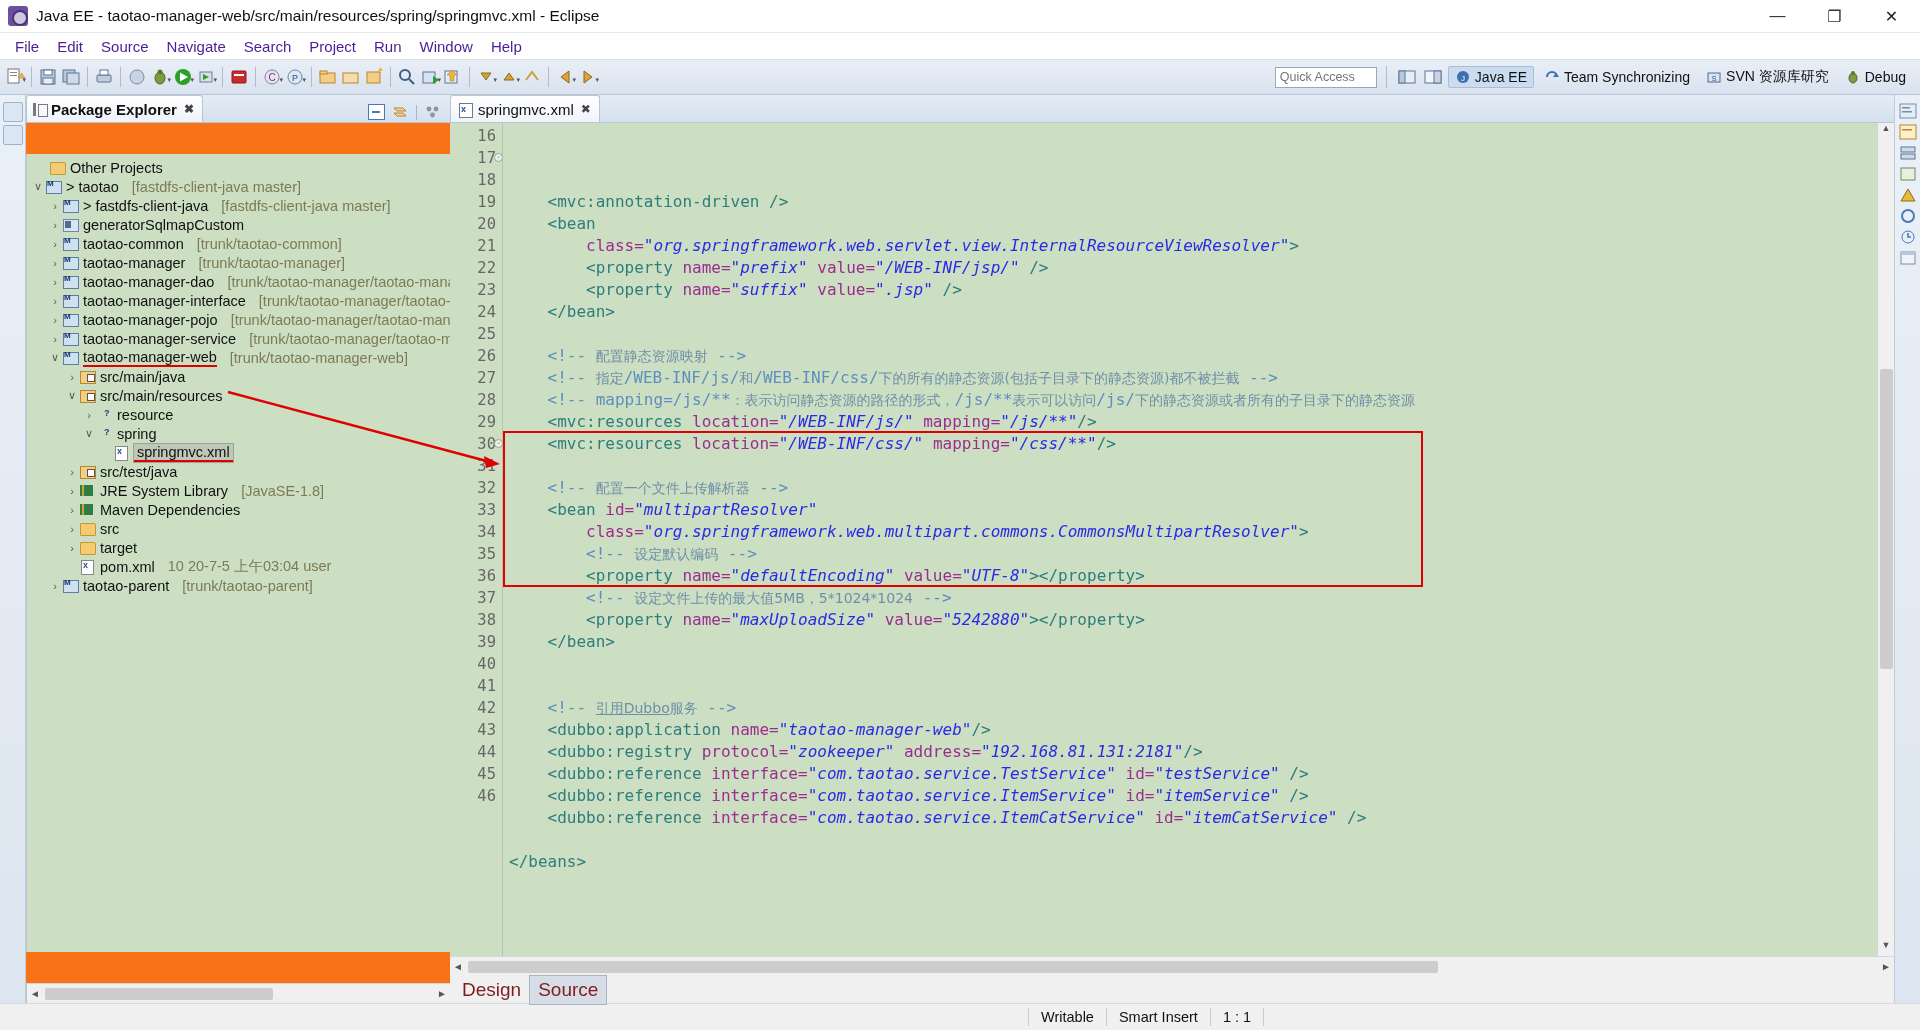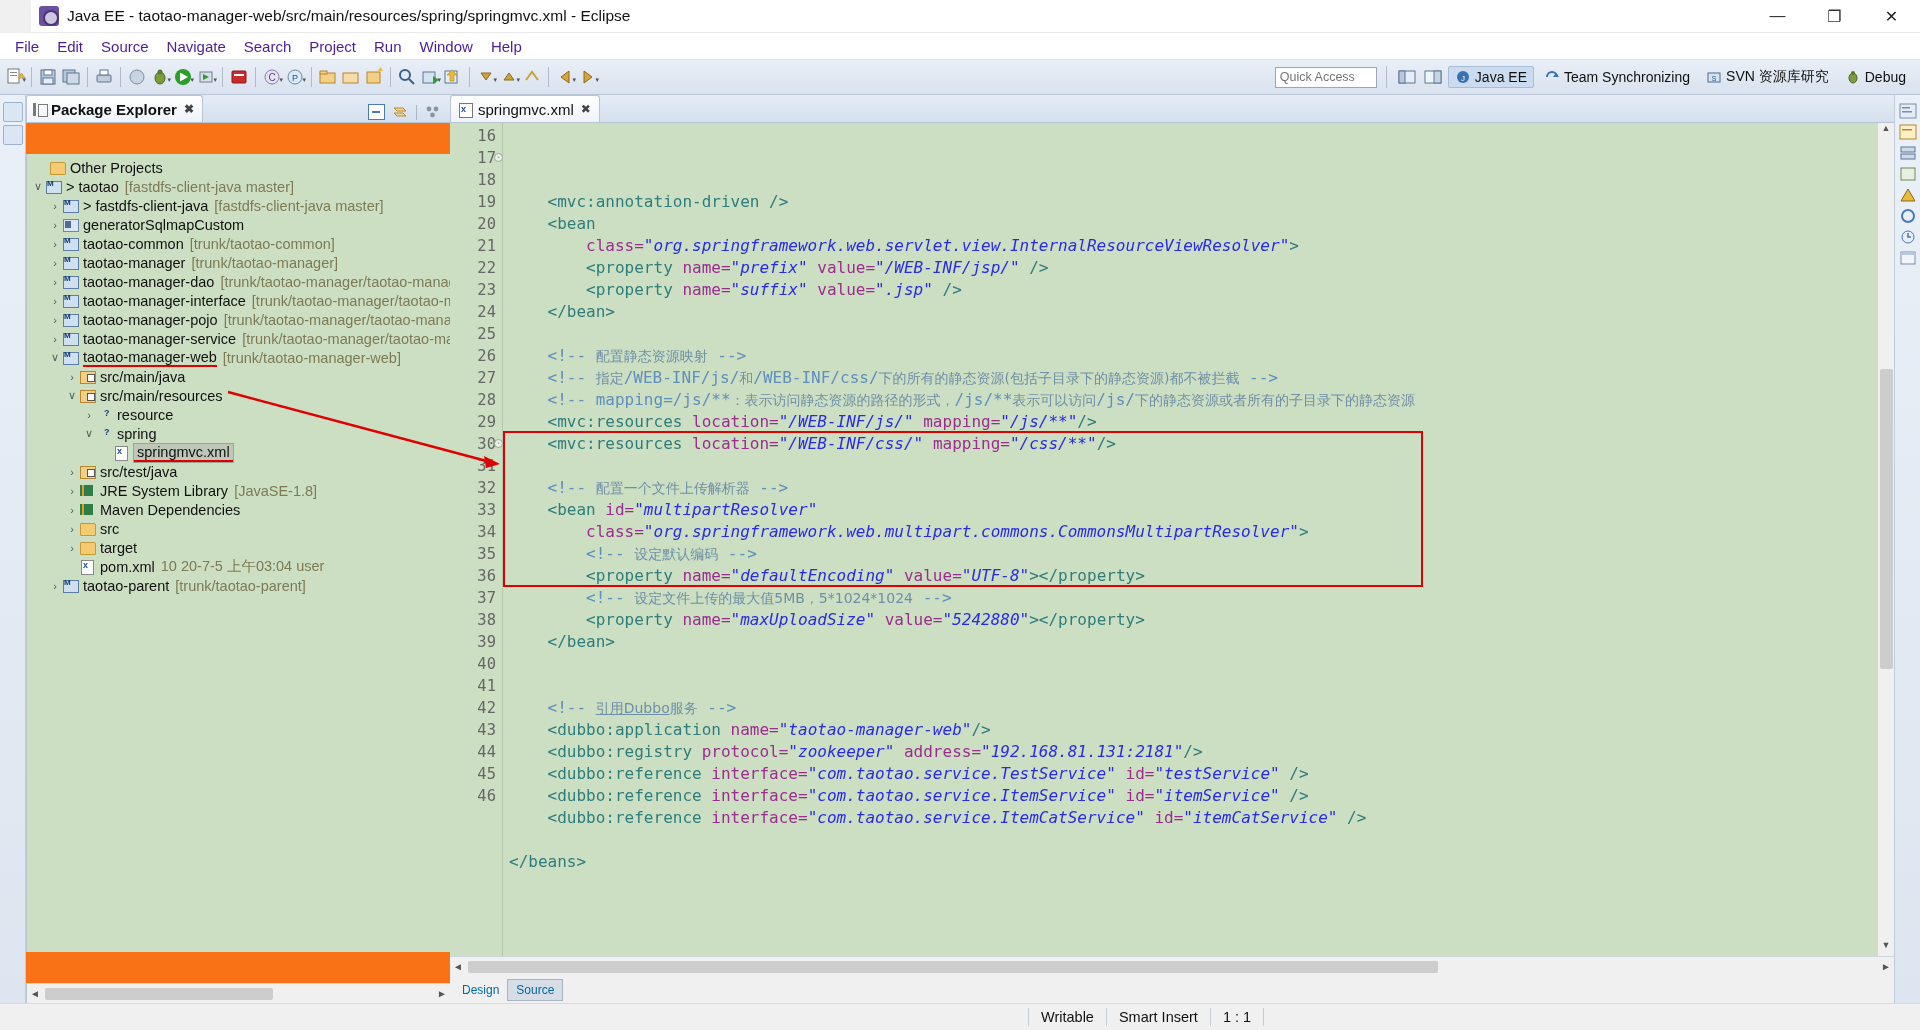--- a/index.html
+++ b/index.html
@@ -9,21 +9,20 @@
     font-family:"Liberation Sans", sans-serif;
     font-size:15px;
     background:#f0f0f0;
     overflow:hidden;
     -webkit-font-smoothing:antialiased;
   }
   
   #titlebar {
     height:33px; background:#ffffff; display:flex; align-items:center;
     border-bottom:1px solid #e8e8e8;
-    margin-left:31px;
   }
   #titlebar .app-icon {
     width:20px; height:20px; margin-left:8px; margin-right:8px;
     background:#6b4fa0; border-radius:3px; position:relative; flex:0 0 auto;
   }
   #titlebar .app-icon:after {
     content:""; position:absolute; left:4px; top:4px; width:12px; height:12px;
     border-radius:50%; background:#cfc6e4; border:2px solid #4a3570;
   }
   #titlebar .title-text { font-size:15.5px; color:#111; white-space:nowrap; }
@@ -100,21 +99,21 @@
   .pti.menu { }
   .pti-sep { width:1px; height:15px; background:#aab6c4; }
   #treewrap { flex:1; background:#ccdfc2; overflow:hidden; position:relative;
     border-left:1px solid #b9c4d4; }
   #tree { padding:4px 0 0 0; position:relative; }
   .row { height:19px; display:flex; align-items:center; white-space:nowrap;
     font-size:14.5px; color:#111; padding-left:4px; }
   .row .tw { width:14px; text-align:center; color:#5a5a5a; font-size:11px; flex:0 0 14px;}
   .row .ic { width:17px; height:15px; flex:0 0 17px; margin-right:4px; position:relative; }
   .row .lbl { color:#111; }
-  .row .loc { color:#7d7a55; margin-left:6px; }
+  .row .loc { color:#7d7a55; margin-left:13px; }
   .row.sel .lbl { background:#bfc8b8; padding:0 3px; outline:1px solid #9aa595; }
   .und { border-bottom:2.5px solid #e00000; padding-bottom:0px; }
   
   .ic.folder:before { content:""; position:absolute; left:1px; top:2px; width:14px; height:11px;
     background:#f5cb72; border:1px solid #c59a34; border-radius:1px 2px 1px 1px; }
   .ic.folderq:after { content:"?"; position:absolute; left:8px; top:1px; font-size:9px;
     color:#1a3a8a; font-weight:bold; }
   .ic.prj:before { content:""; position:absolute; left:1px; top:2px; width:14px; height:11px;
     background:#d9e5f2; border:1px solid #6c89ad; }
   .ic.prj:after { content:""; position:absolute; left:3px; top:4px; width:6px; height:7px;
@@ -197,21 +196,21 @@
   #edscrollv .thumb { position:absolute; top:230px; left:1px; width:13px; height:300px;
     background:#cdcdcd; border-radius:2px; }
   #edscrollh { height:20px; display:flex; align-items:center;
     background:#f0f0f0; border-top:1px solid #cfd6df; }
   #edscrollh .ar { width:16px; text-align:center; font-size:10px; color:#555; }
   #edscrollh .track { flex:1; height:14px; position:relative; }
   #edscrollh .thumb { position:absolute; left:2px; top:1px; width:970px; height:12px;
     background:#cdcdcd; border-radius:2px; }
   #edbottomtabs { height:27px; display:flex; align-items:center; gap:0px;
     background:#f0f0f0; padding-left:4px; }
-  .btab { font-size:12px; color:#0369a1; padding:3px 8px; }
+  .btab { font-size:19px; color:#7f1d1d; padding:3px 8px; }
   .btab.active { background:#d6dde6; border:1px solid #a9b4c2; }
   
   #statusbar {
     height:27px; background:#f0f0f0; border-top:1px solid #d6dbe2;
     display:flex; align-items:center; font-size:14.5px; color:#111;
   }
   #statusbar .cell { padding:0 12px; height:20px; display:flex; align-items:center; }
   #statusbar .div { width:1px; height:18px; background:#c6ccd4; }
   #statusbar .spacer { flex:1; }
 </style>

